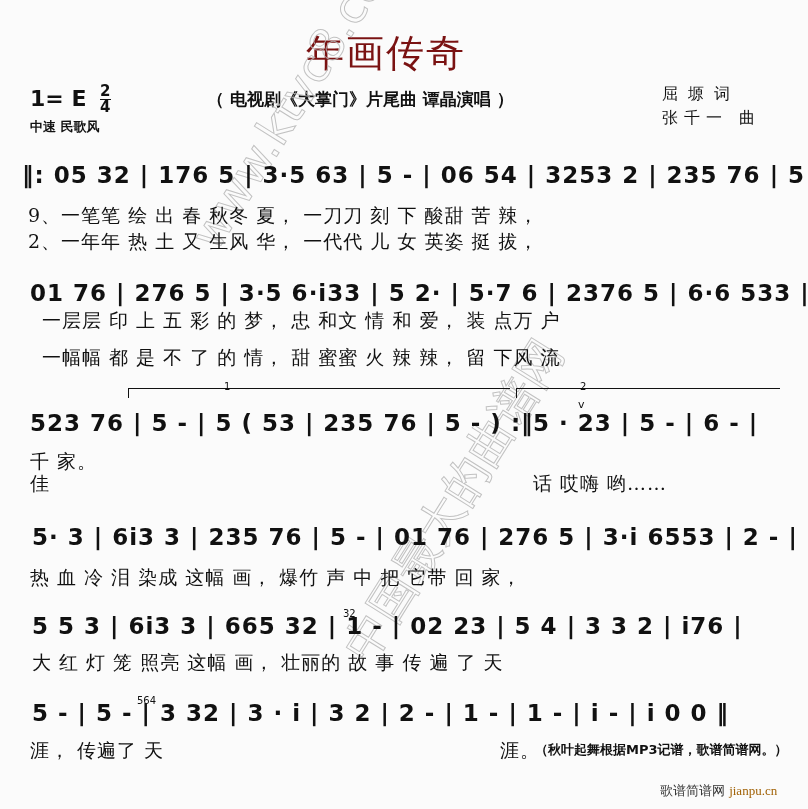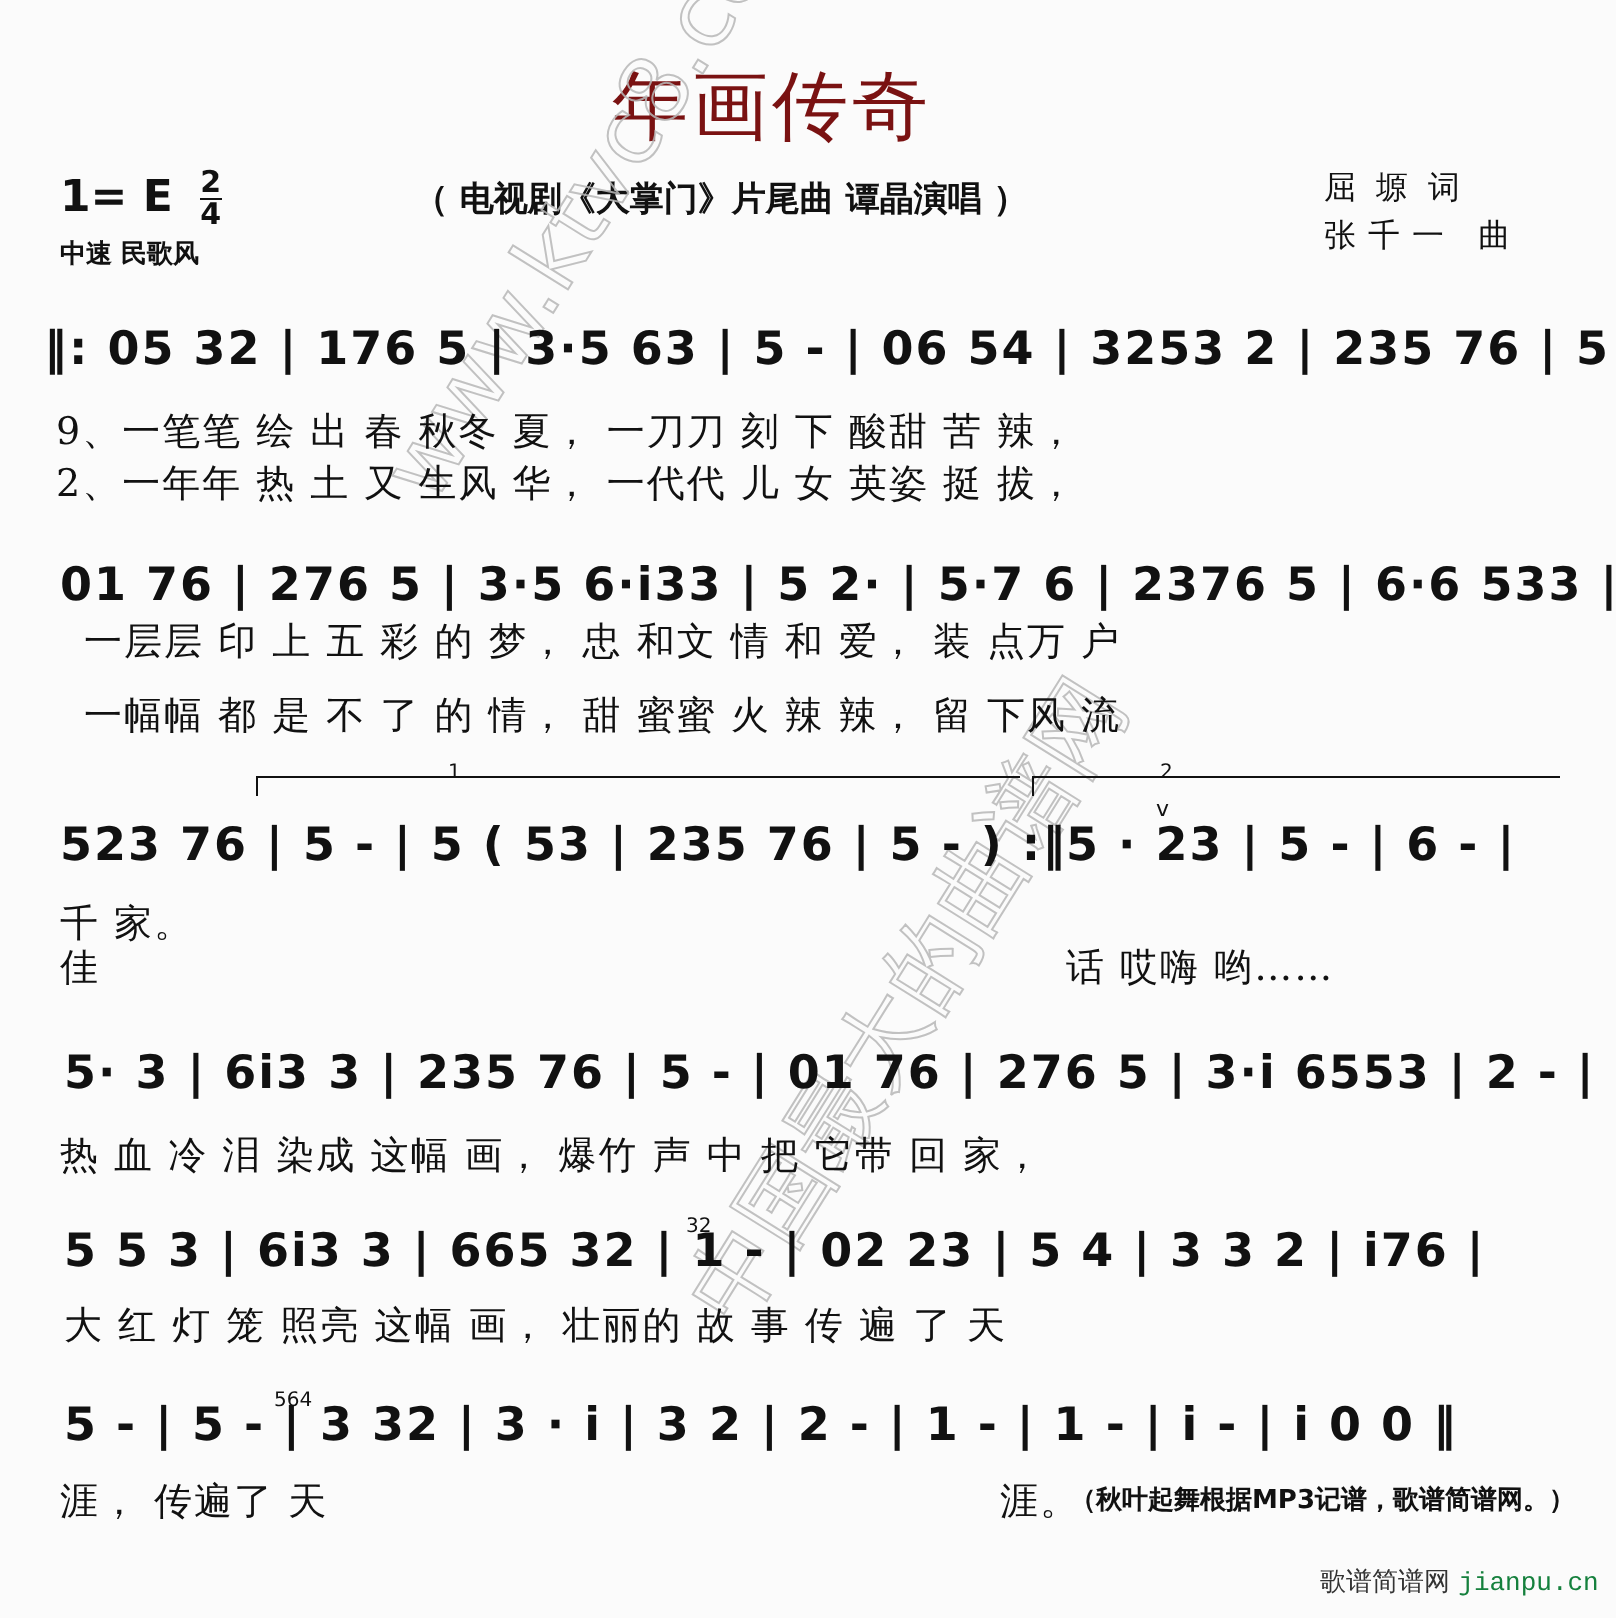--- a/index.html
+++ b/index.html
@@ -19,21 +19,21 @@
   .lyr{font-family:"DejaVu Serif","Liberation Serif",serif;font-size:19px;letter-spacing:1px;}
   .volta{height:1px;background:#111;}
   .volta-tick{width:1px;height:10px;background:#111;}
   .volta-num{font-size:10px;}
   .footer-note{font-size:13px;font-weight:bold;}
   .watermark{left:180px;top:230px;transform:rotate(-58deg);transform-origin:left top;font-size:46px;color:transparent;
     -webkit-text-stroke:1px #b8b8b8;font-family:"DejaVu Sans",sans-serif;opacity:0.85;}
   .watermark2{left:330px;top:640px;transform:rotate(-58deg);transform-origin:left top;font-size:46px;color:transparent;
     -webkit-text-stroke:1px #b8b8b8;opacity:0.85;}
   .site{left:660px;top:782px;font-size:13px;color:#333;}
-  .site .en{color:#15803d;font-family:Liberation Mono, monospace;}
+  .site .en{color:#a16207;font-family:Liberation Serif, serif;}
 </style>
 </head>
 <body>
 
 <div class="abs title">年画传奇</div>
 <div class="abs key">
   <span>1= E</span>
   <span class="timesig">
     <span class="num">2</span>
     <span>4</span>

